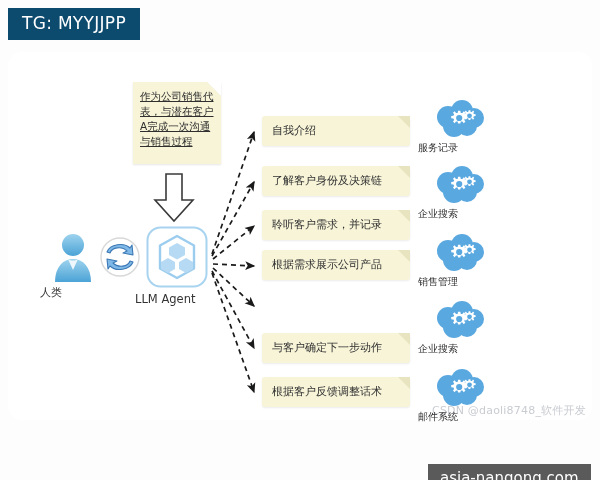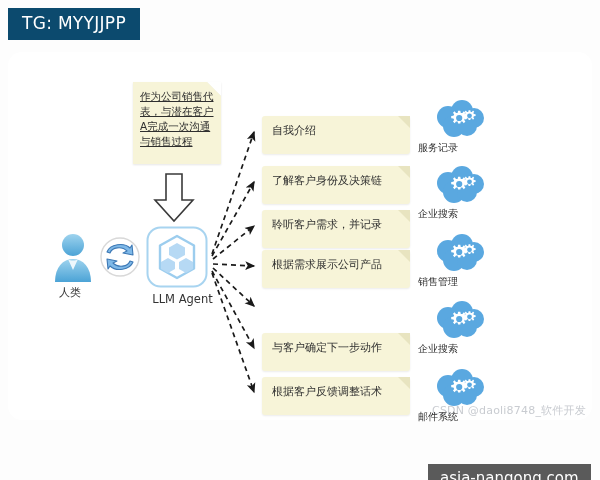--- a/index.html
+++ b/index.html
@@ -109,21 +109,21 @@
   
   .human-icon {
     position: absolute;
     left: 50px; top: 232px;
     z-index: 12;
   }
   .human-label {
     position: absolute;
     left: 40px; top: 285px;
     width: 60px;
-    text-align: center;
+    text-align: left;
     font-size: 11px;
     color: #333333;
   }
 
   
   .sync-icon {
     position: absolute;
     left: 98px; top: 234px;
     z-index: 12;
   }
@@ -131,40 +131,39 @@
   
   .agent-box {
     position: absolute;
     left: 146px; top: 226px;
     z-index: 12;
   }
   .agent-label {
     position: absolute;
     left: 135px; top: 292px;
     width: 95px;
-    text-align: center;
     font-size: 11.5px;
     color: #333333;
   }
 
   
   .arrows-layer {
     position: absolute;
     left: 0; top: 0;
     width: 600px; height: 480px;
     z-index: 8;
     pointer-events: none;
   }
 
   
   .task {
     position: absolute;
     left: 262px;
     width: 148px;
-    height: 38px;
+    height: 30px;
     background: #f7f4d8;
     border-radius: 3px;
     z-index: 10;
     box-shadow: 0 1px 2px rgba(0,0,0,0.08);
   }
   .task-fold {
     position: absolute;
     right: 0; top: 0;
     width: 0; height: 0;
     border-top: 12px solid #e8e4c0;

